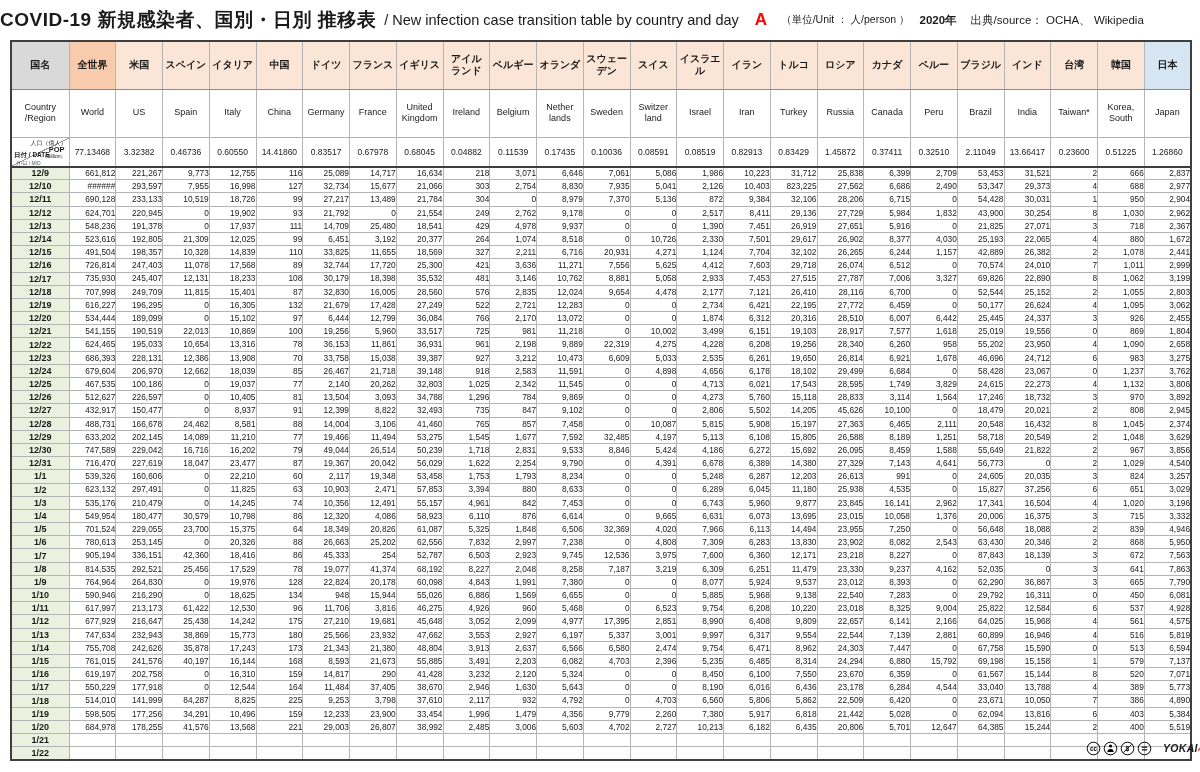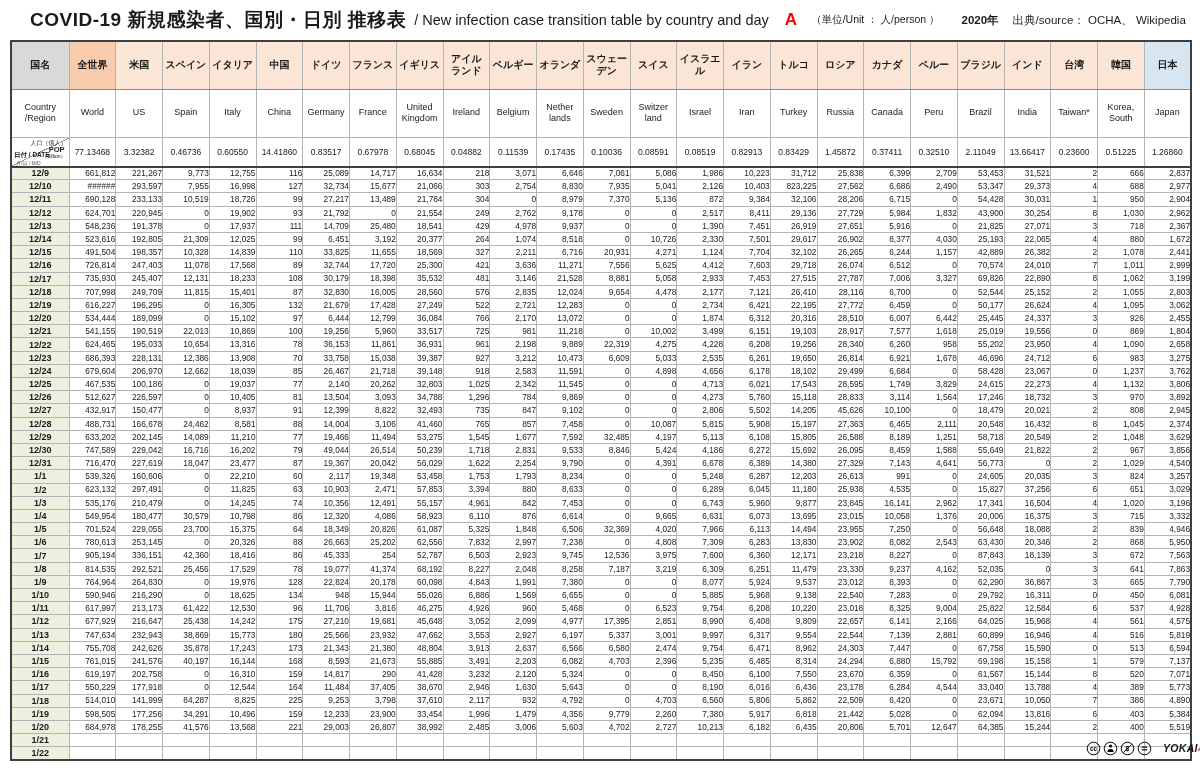--- a/index.html
+++ b/index.html
@@ -1,24 +1,24 @@
 <!DOCTYPE html>
 <html><head>
 <meta charset="utf-8">
 <style>
   html,body{margin:0;padding:0;background:#ffffff;width:1200px;height:772px;overflow:hidden;
     font-family:"Liberation Sans","DejaVu Sans",sans-serif;color:#1a1a1a;}
   .page{position:relative;width:1200px;height:772px;}
 
   
-  .titlebar{height:40px;display:flex;align-items:center;padding-left:30px;white-space:nowrap;}
+  .titlebar{height:40px;display:flex;align-items:center;white-space:nowrap;}
   .t-ja{font-size:19px;font-weight:bold;letter-spacing:.5px;}
   .t-en{font-size:14.5px;margin-left:8px;}
   .t-a{font-size:17px;font-weight:bold;color:#ff0000;margin:0 14px 0 16px;}
-  .t-unit{font-size:10.5px;margin-right:22px;}
+  .t-unit{font-size:10.5px;margin-right:10px;}
   .t-year{font-size:11.5px;font-weight:bold;margin-right:14px;}
   .t-src{font-size:11.5px;}
 
   
   table.grid{border-collapse:collapse;table-layout:fixed;width:1180px;margin-left:10px;
     border:2px solid #3f3f3f;}
   table.grid td{border:1px solid #b4b4b4;padding:0;vertical-align:middle;overflow:hidden;}
   tr.r-ja{height:48px;} tr.r-en{height:48px;} tr.r-pop{height:28px;} tr.r-data{height:13.2px;}
   td.date-col{border-right:2px solid #3f3f3f;}
   td.b-world{border-right:2px solid #3f3f3f;}
@@ -410,21 +410,21 @@
           <td class="num b-world">735,930</td>
           <td class="num">245,407</td>
           <td class="num">12,131</td>
           <td class="num">18,233</td>
           <td class="num">108</td>
           <td class="num">30,179</td>
           <td class="num">18,398</td>
           <td class="num">35,532</td>
           <td class="num">481</td>
           <td class="num">3,146</td>
-          <td class="num">21,528</td>
+          <td class="num">10,762</td>
           <td class="num">8,881</td>
           <td class="num">5,058</td>
           <td class="num">2,933</td>
           <td class="num">7,453</td>
           <td class="num">27,515</td>
           <td class="num">27,787</td>
           <td class="num">7,006</td>
           <td class="num">3,327</td>
           <td class="num">69,826</td>
           <td class="num">22,890</td>

